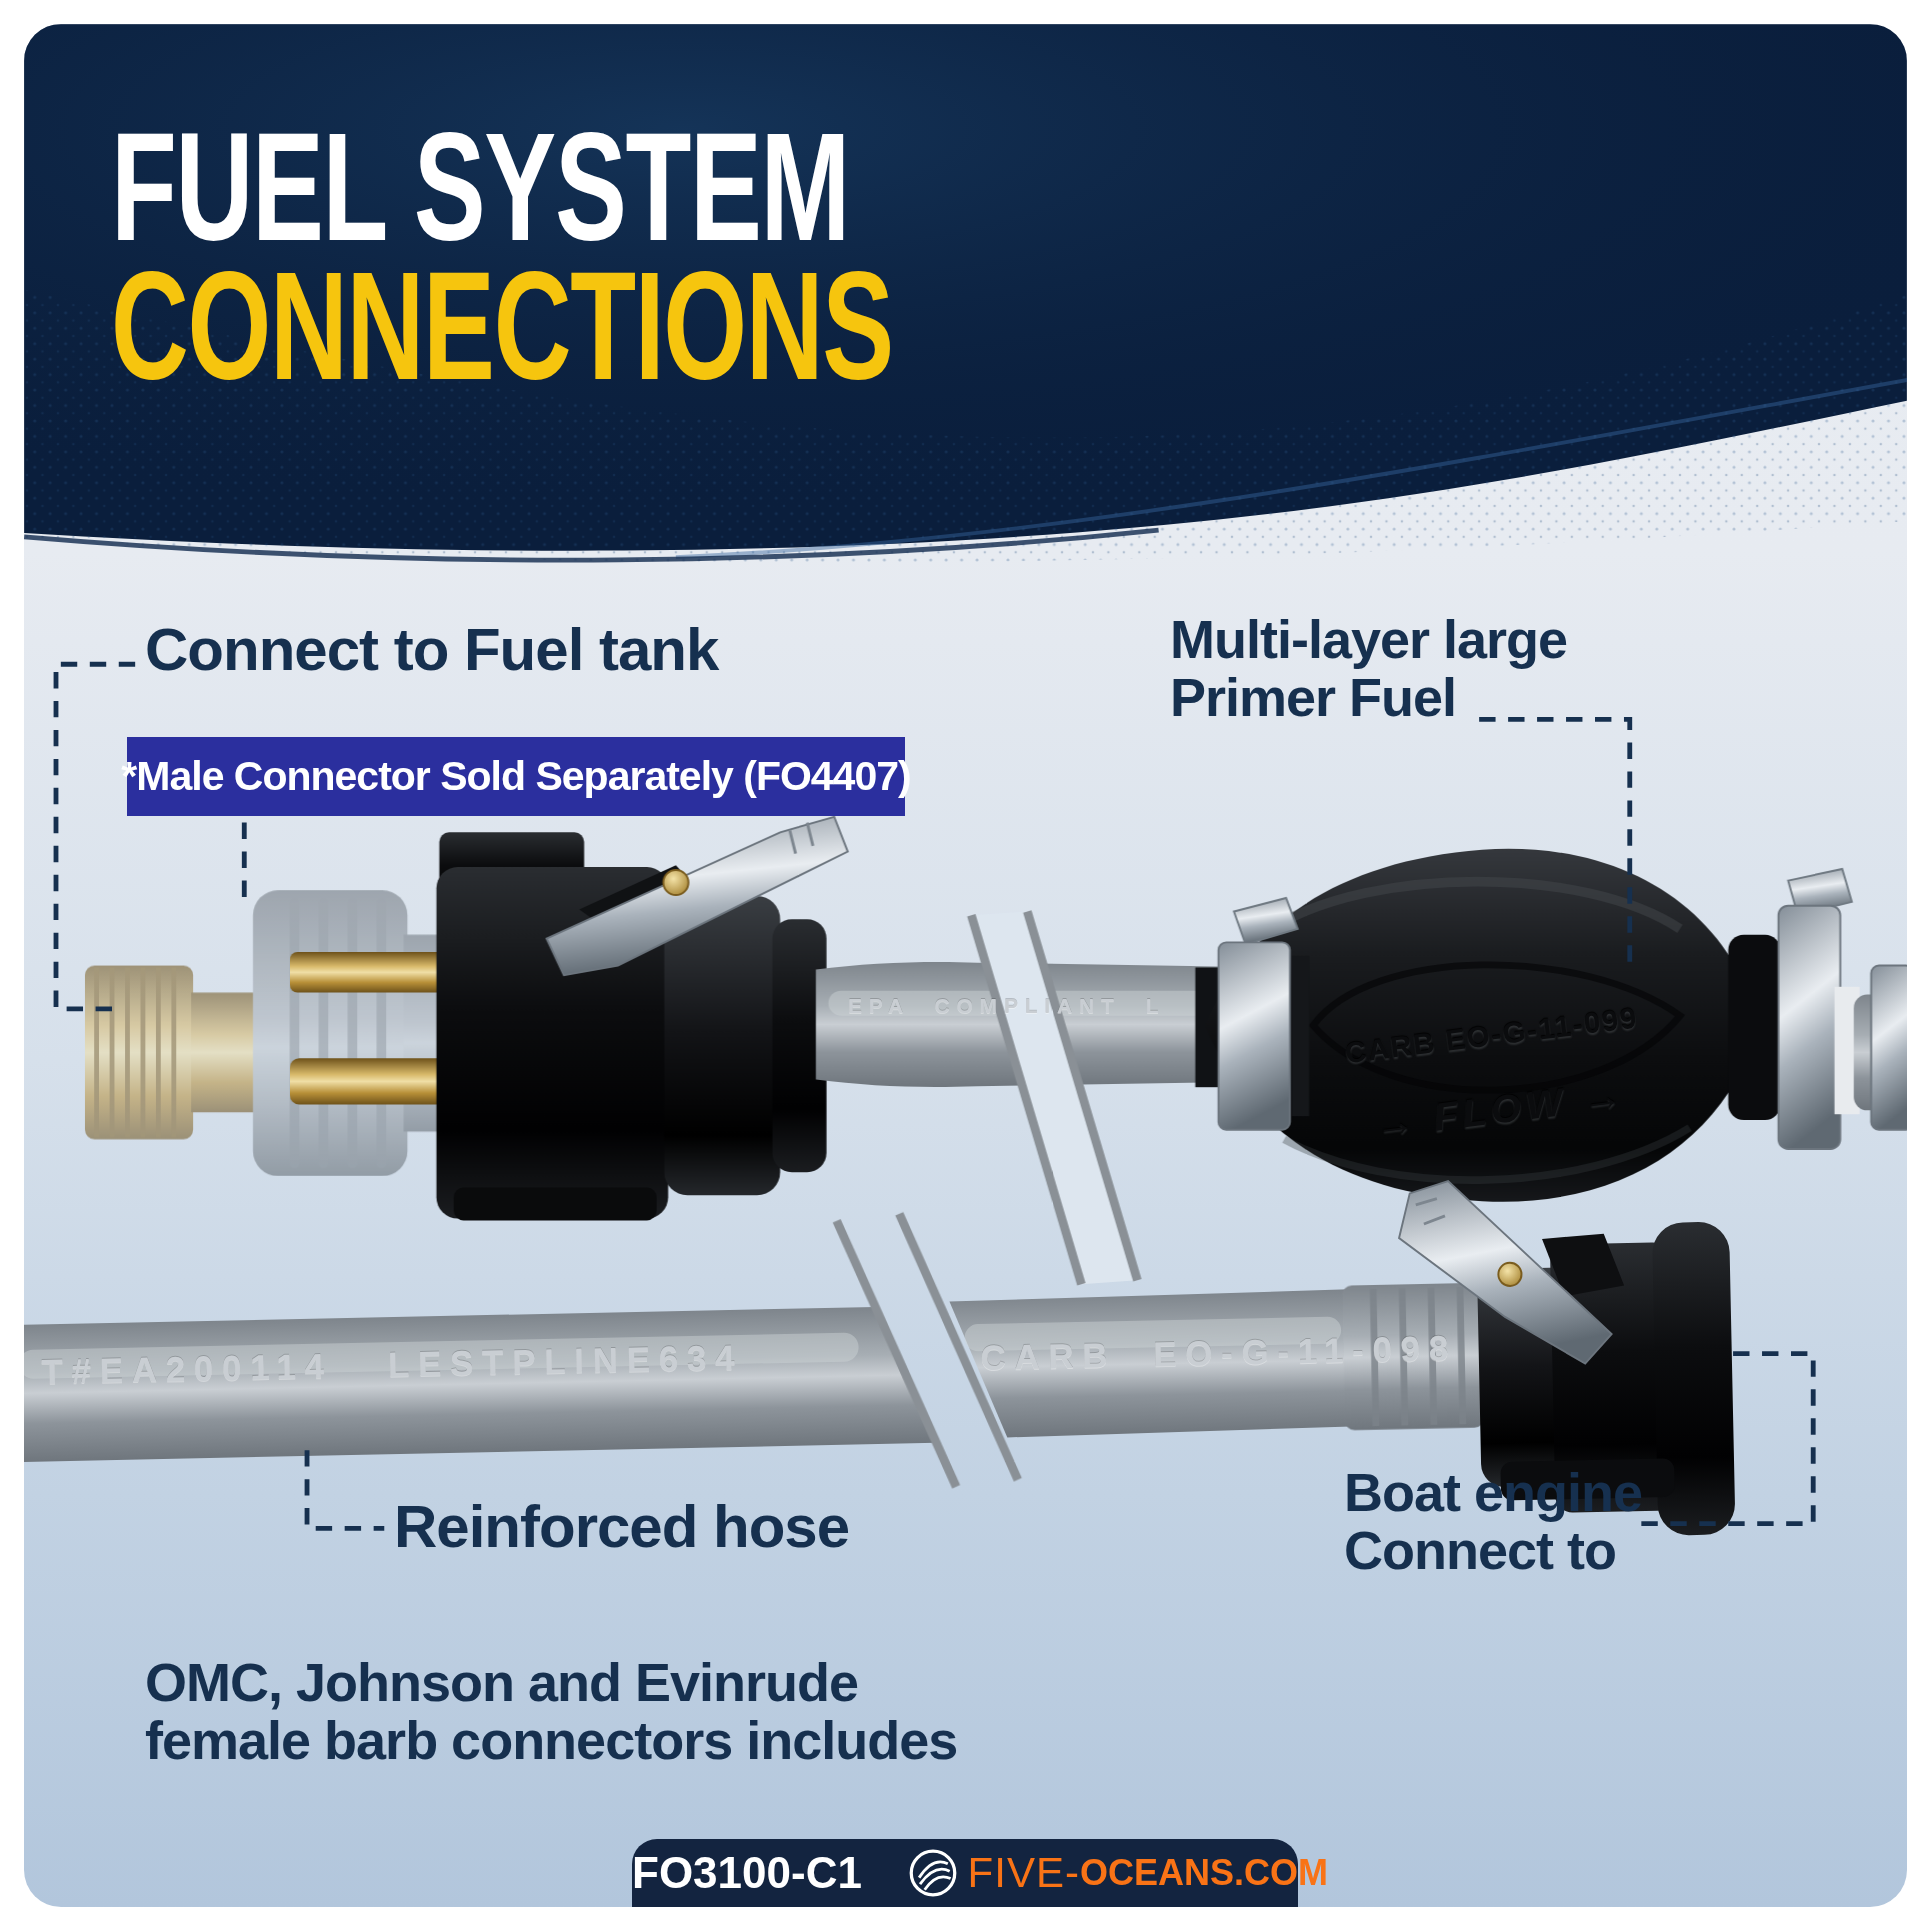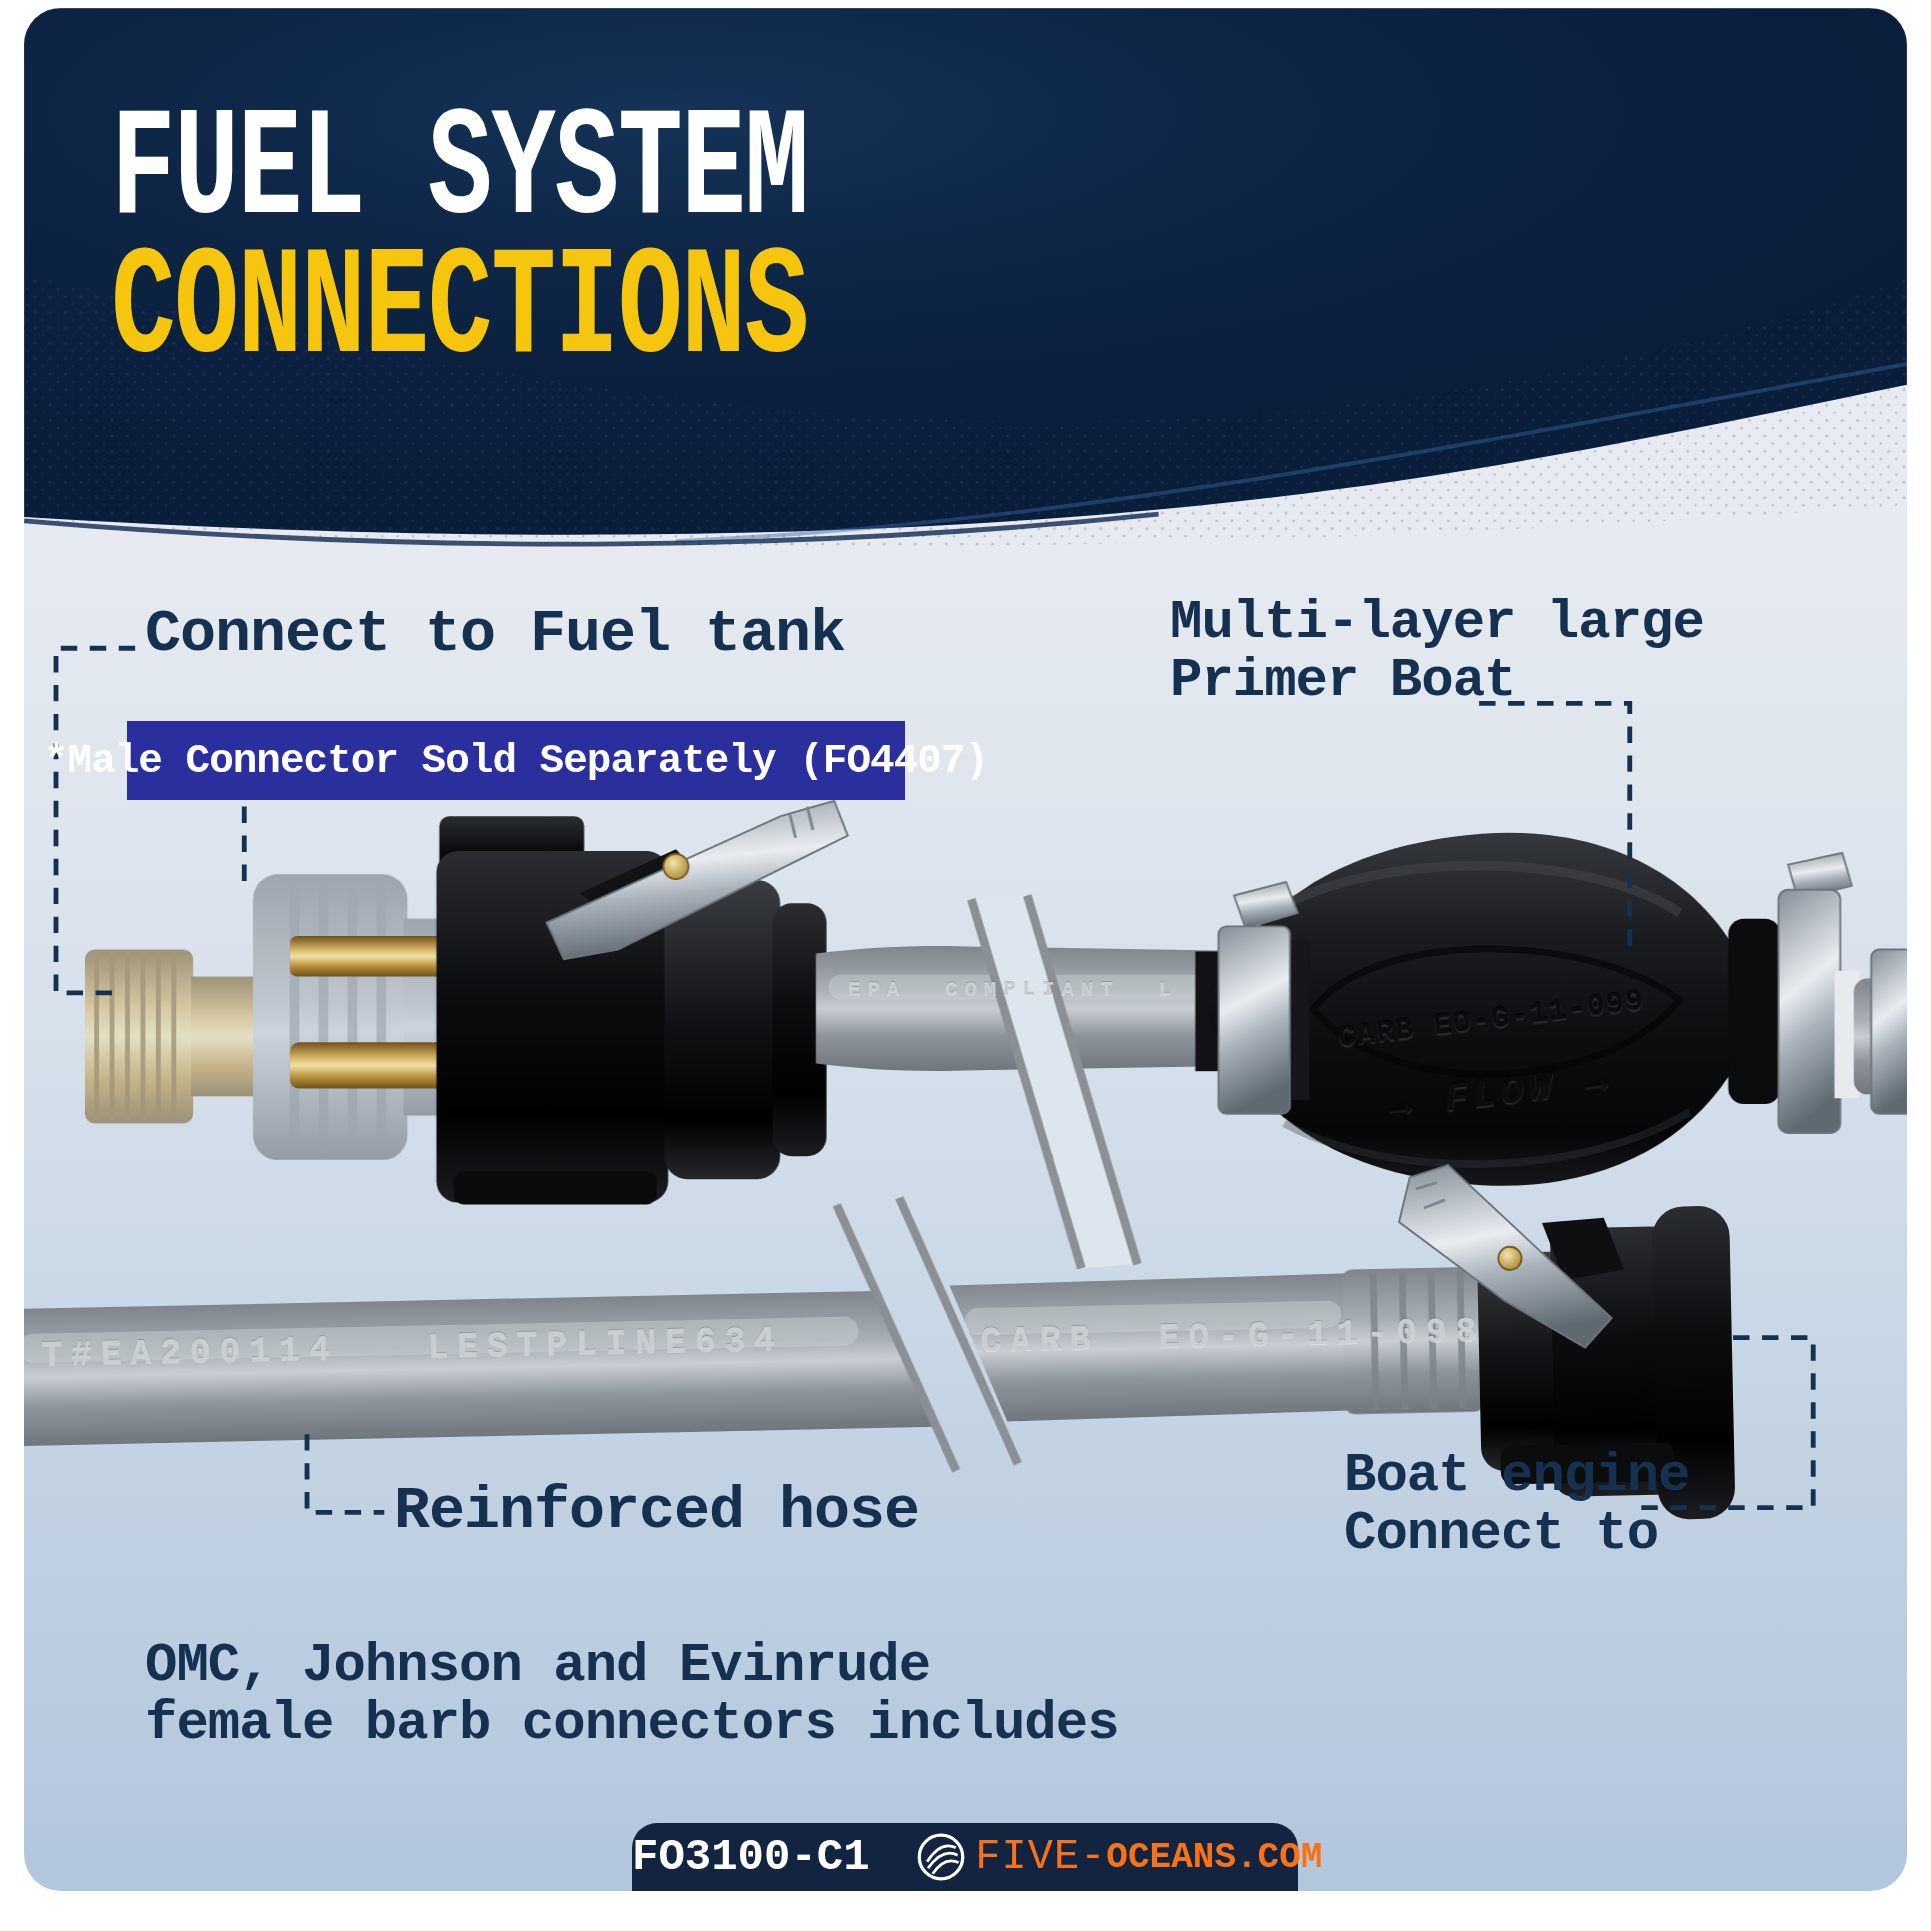--- a/index.html
+++ b/index.html
@@ -1,19 +1,19 @@
 <!DOCTYPE html>
 <html><head>
 <meta charset="utf-8">
 <style>
   html,body{margin:0;padding:0;background:#ffffff;}
   .page{position:relative;width:1931px;height:1931px;background:#ffffff;overflow:hidden;
         font-family:"Liberation Sans","DejaVu Sans",sans-serif;}
-  .card{position:absolute;left:24px;top:8px;width:1883px;height:1883px;border-radius:37px;
-        overflow:hidden;background:linear-gradient(180deg,#e9edf2 0%,#e7ebf1 28%,#d6e0eb 55%,#c2d2e3 78%,#b2c6dc 100%);font-family:Liberation Mono, monospace;}
+  .card{position:absolute;left:24px;top:24px;width:1883px;height:1883px;border-radius:37px;
+        overflow:hidden;background:linear-gradient(180deg,#e9edf2 0%,#e7ebf1 28%,#d6e0eb 55%,#c2d2e3 78%,#b2c6dc 100%);}
   .layer{position:absolute;left:-24px;top:-24px;width:1931px;height:1931px;}
   .abs{position:absolute;}
   
   .title{font-weight:bold;letter-spacing:-1.9px;line-height:.95;transform:scaleX(.70);transform-origin:left top;white-space:nowrap;}
   .title1{font-size:154px;color:#ffffff;}
   .title2{font-size:154px;color:#f6c50e;}
   
   .lbl{color:#16304f;font-weight:bold;letter-spacing:-1px;line-height:1.08;white-space:nowrap;}
   .lbl-lg{font-size:60px;}
   .lbl-md{font-size:54px;}
@@ -222,21 +222,21 @@
       <div class="abs title title2" style="left:111px;top:253px">CONNECTIONS</div>
 
       <div class="abs lbl lbl-lg" style="left:145px;top:618px">Connect to Fuel tank</div>
 
       <div class="abs badge" style="left:127px;top:737px;width:778px;height:79px">
         <span>*Male Connector Sold Separately (FO4407)</span>
       </div>
 
       <div class="abs" style="left:1170px;top:610px">
         <div class="lbl lbl-md">Multi-layer large</div>
-        <div class="lbl lbl-md">Primer Boat</div>
+        <div class="lbl lbl-md">Primer Fuel</div>
       </div>
 
       <div class="abs lbl lbl-lg" style="left:394px;top:1495px">Reinforced hose</div>
 
       <div class="abs" style="left:1344px;top:1463px">
         <div class="lbl lbl-md">Boat engine</div>
         <div class="lbl lbl-md">Connect to</div>
       </div>
 
       <div class="abs" style="left:145px;top:1653px;line-height:1.14">

